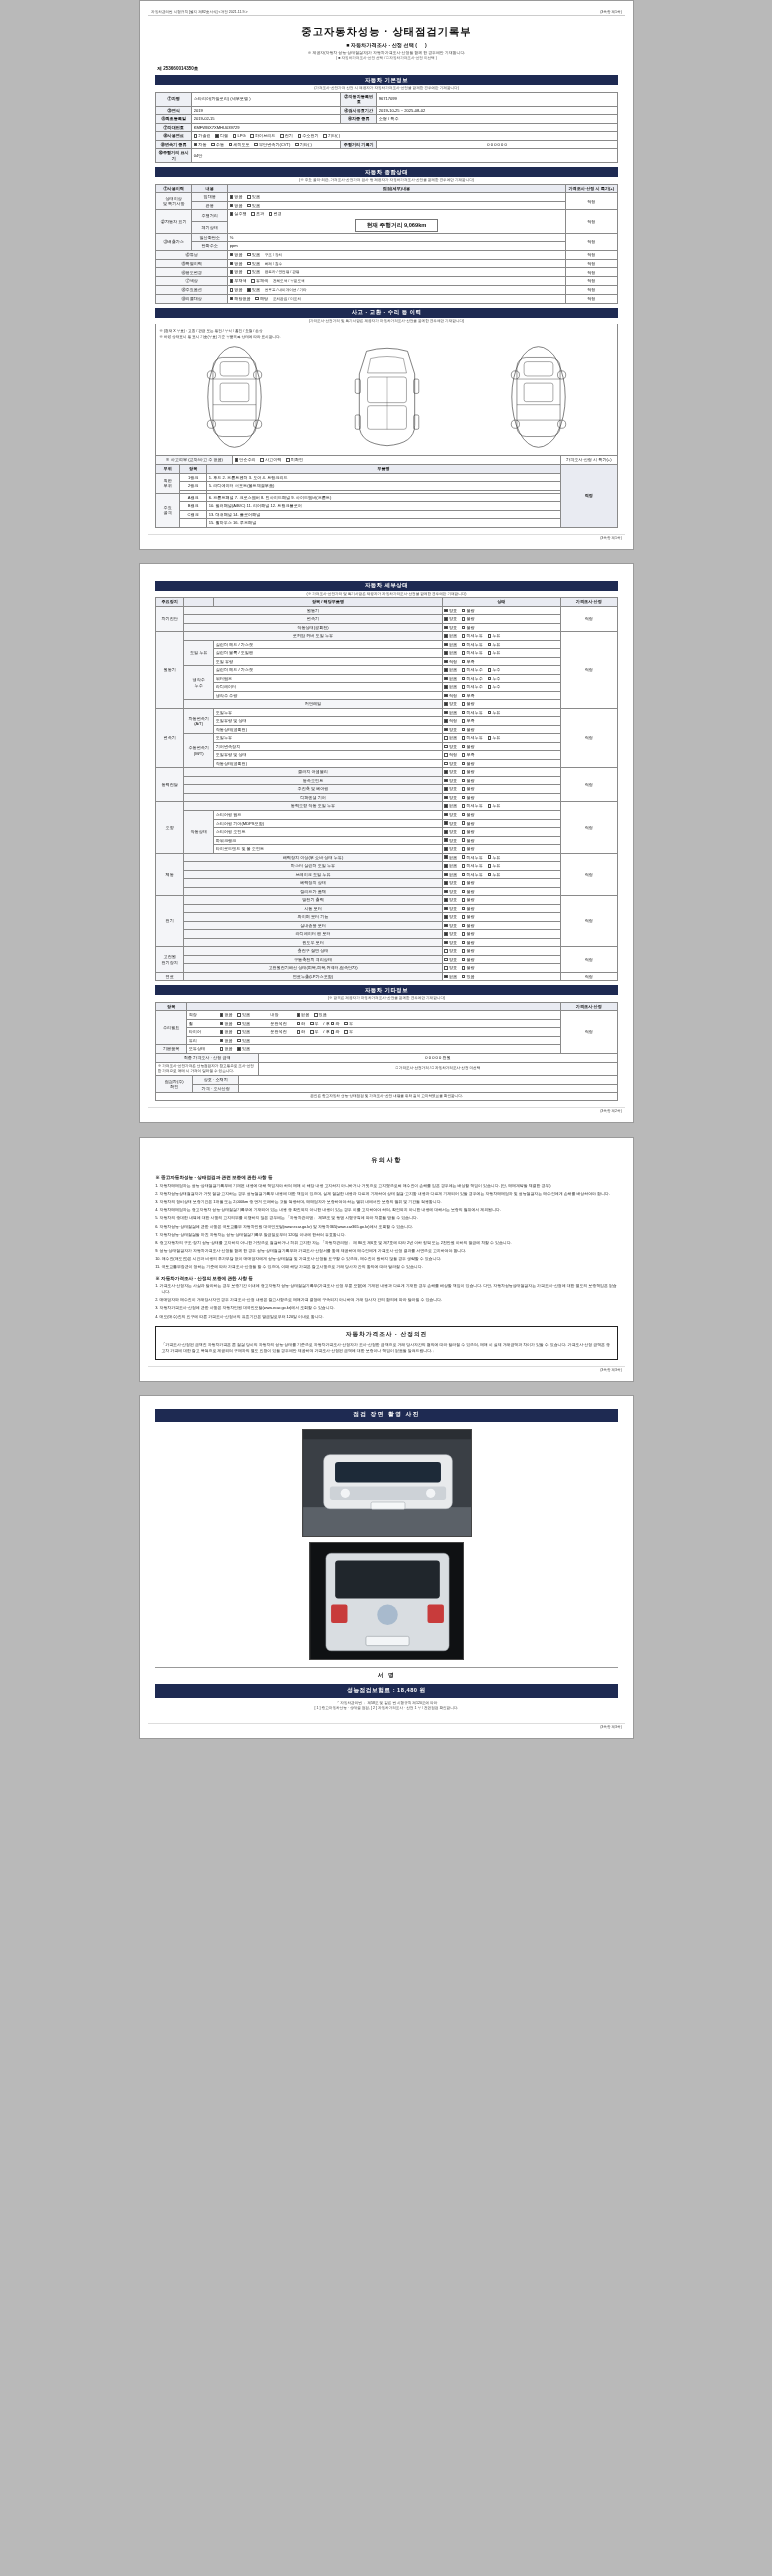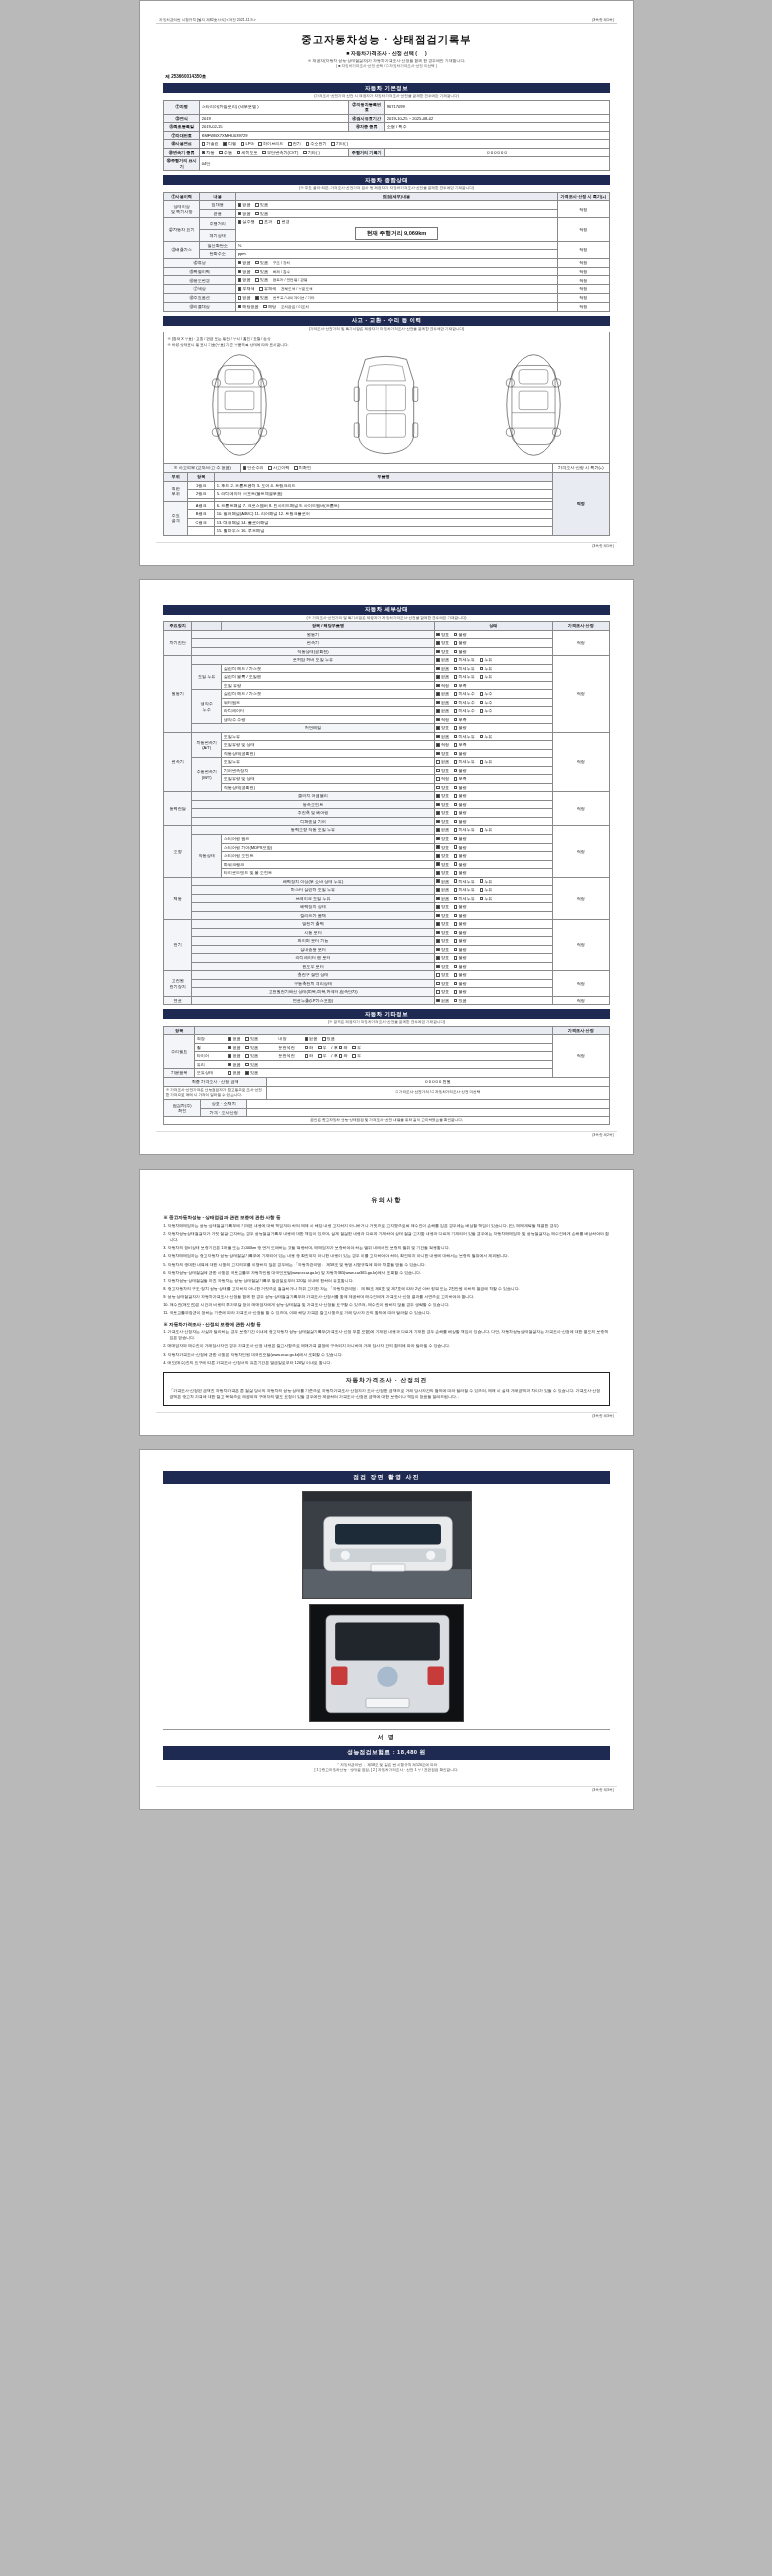--- a/index.html
+++ b/index.html
@@ -5,21 +5,21 @@
   * { box-sizing: border-box; }
   html, body { margin:0; padding:0; }
   body {
     width:773px; background:#b9b9b9;
     font-family:"Liberation Sans", sans-serif;
     font-size:5.7px; color:#111;
     -webkit-font-smoothing:antialiased;
   }
   .page {
     width:495px; margin:0 auto 13.4px auto; background:#fff;
-    border:0.5px solid #9a9a9a; padding:16px;
+    border:0.5px solid #9a9a9a; padding:8px;
   }
   .page-top-note {
     font-size:3.6px; color:#333; padding:1px 3.1px; border-bottom:0.5px solid #ccc;
     display:flex; justify-content:space-between;
   }
   .page-foot {
     font-size:3.6px; color:#444; text-align:right; padding:1px 3.1px;
     border-top:0.5px solid #ddd;
   }
   .inner { padding:4.1px 7.2px 6.2px 7.2px; }

